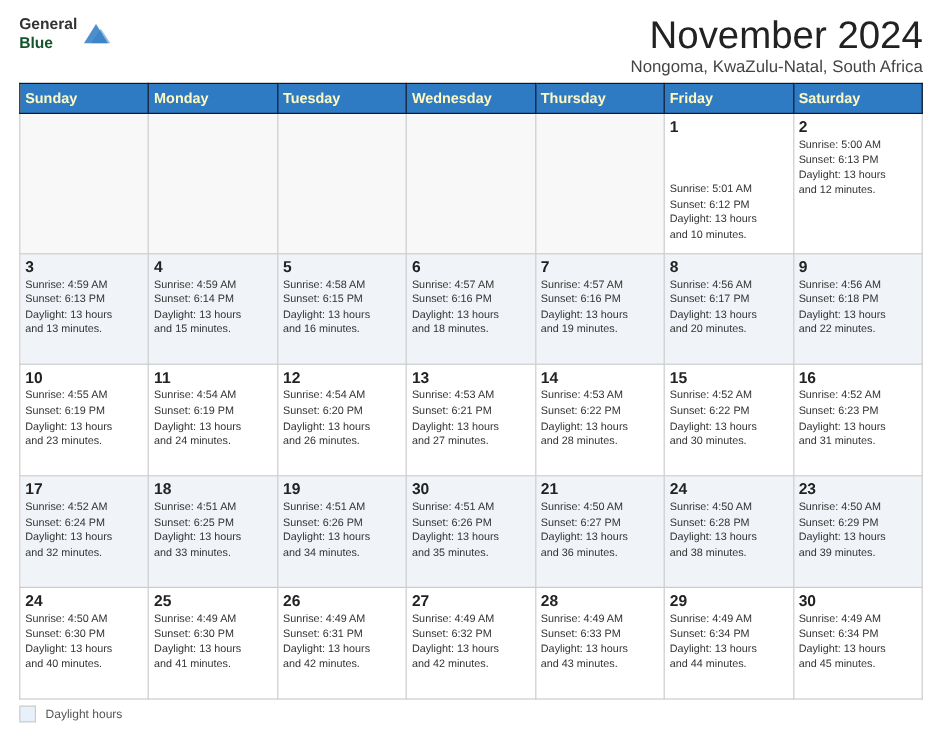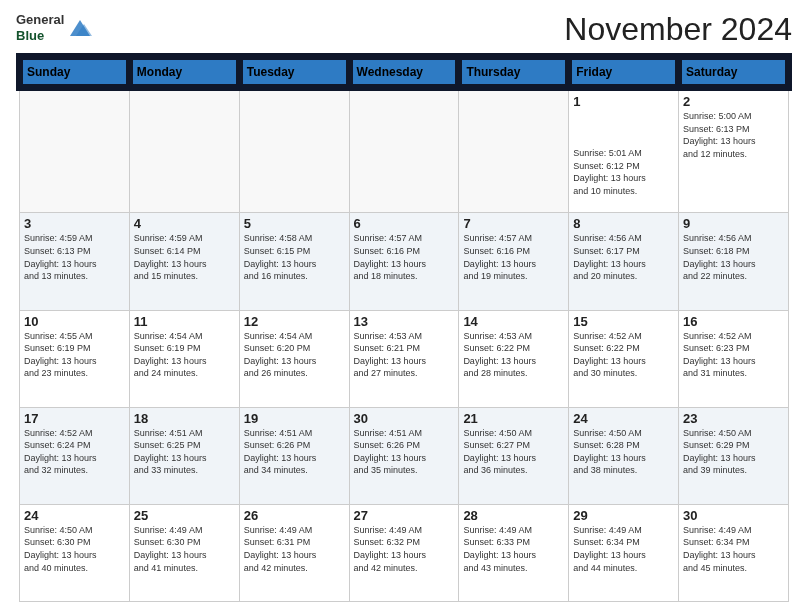--- a/index.html
+++ b/index.html
@@ -6,21 +6,21 @@
     body {
       font-family: Arial, sans-serif;
       background: #fff;
       width: 792px;
       height: 612px;
       overflow: hidden;
     }
     .page {
       width: 792px;
       height: 612px;
-      padding: 12px 0 10px 16px;
+      padding: 12px 23px 10px 16px;
       display: flex;
       flex-direction: column;
     }
     .header {
       display: flex;
       align-items: flex-start;
       justify-content: space-between;
       margin-bottom: 6px;
     }
     .logo {
@@ -57,25 +57,25 @@
     }
     .calendar {
       flex: 1;
       border: 1px solid #ccc;
       border-collapse: collapse;
       width: 100%;
       table-layout: fixed;
     }
     .calendar th {
       background: #2e7bc4;
-      color: #000000;
+      color: #fef9c3;
       font-size: 12px;
       font-weight: bold;
       padding: 5px 4px;
-      border: 7px solid #0f172a;
+      border: 1px solid #0f172a;
       text-align: left;
     }
     .calendar td {
       border: 1px solid #ccc;
       vertical-align: top;
       padding: 3px 4px;
       font-size: 9.5px;
       color: #333;
       background: #fff;
       height: 88px;
@@ -127,20 +127,21 @@
         <span class="logo-general">General</span>
         <span class="logo-blue">Blue</span>
       </div>
       <svg class="logo-icon" viewBox="0 0 28 28">
         <polygon points="4,22 14,6 24,22" fill="#2e7bc4" opacity="0.85"></polygon>
         <polygon points="10,22 18,10 26,22" fill="#2e7bc4" opacity="0.5"></polygon>
       </svg>
     </div>
     <div class="title-block">
       <div class="main-title">November 2024</div>
+      <div class="subtitle">Nongoma, KwaZulu-Natal, South Africa</div>
     </div>
   </div>
 
   <table class="calendar">
     <thead>
       <tr>
         <th>Sunday</th>
         <th>Monday</th>
         <th>Tuesday</th>
         <th>Wednesday</th>
@@ -371,13 +372,17 @@
             <span class="day-num">30</span>
             <div class="day-info" style="white-space: pre-line;">Sunrise: 4:49 AM
 Sunset: 6:34 PM
 Daylight: 13 hours
 and 45 minutes.</div>
           </td>
         </tr>
       </tbody>
   </table>
 
+  <div class="legend">
+    <div class="legend-box"></div>
+    <span>Daylight hours</span>
+  </div>
 </div>
 
 </body></html>

